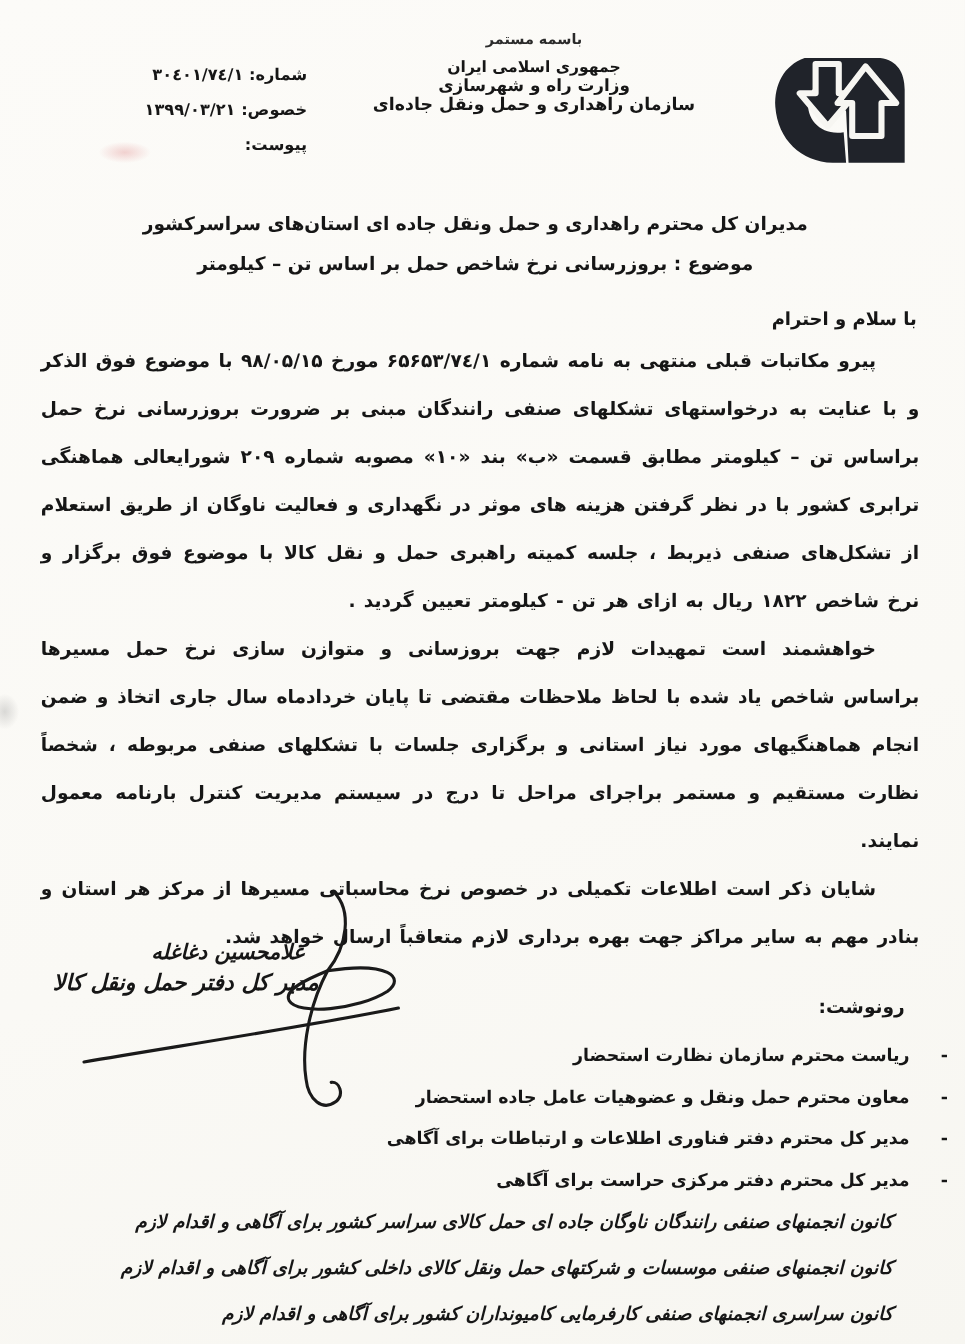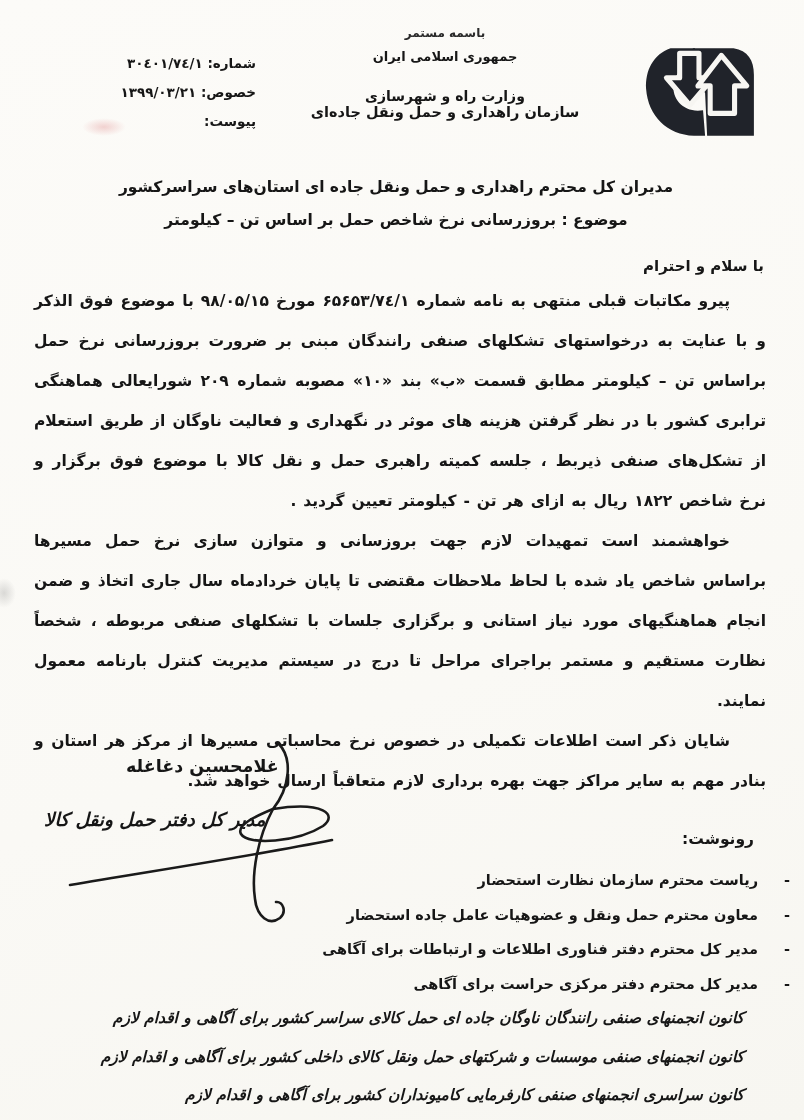--- a/index.html
+++ b/index.html
@@ -5,37 +5,37 @@
   html,body{margin:0;padding:0;}
   body{
     width:804px;height:1120px;position:relative;overflow:hidden;
     background:#f6f5f1;
     font-family:"DejaVu Sans", sans-serif;color:#161616;
   }
   .page{position:absolute;inset:0;background:linear-gradient(160deg,#fcfbf8 0%,#faf9f5 60%,#f7f6f1 100%);}
   
   .letterhead{position:absolute;top:26px;left:290px;width:310px;text-align:center;direction:rtl;}
   .lh-bismillah{font-size:12px;font-weight:600;margin-bottom:9px;color:#2a2a2a;}
-  .lh-country{font-size:13px;font-weight:600;margin-bottom:24px;text-align:center;}
+  .lh-country{font-size:13px;font-weight:600;margin-bottom:0;text-align:center;}
   .lh-ministry{font-size:14px;font-weight:700;margin-bottom:0;}
   .lh-org{font-size:14.5px;font-weight:700;}
   .meta{position:absolute;top:49px;left:26px;width:230px;direction:rtl;text-align:right;
         font-size:13.5px;font-weight:700;line-height:29px;white-space:nowrap;}
   .meta .val{letter-spacing:1px;}
   .logo{position:absolute;top:42px;left:640px;width:120px;height:102px;}
   
   .recipient{position:absolute;top:171px;right:38px;width:740px;direction:rtl;text-align:center;
              font-size:15.5px;font-weight:700;line-height:33px;}
   .salutation{position:absolute;top:257px;right:40px;direction:rtl;font-size:15px;font-weight:700;}
   
   .body-text{position:absolute;top:281px;right:38px;left:34px;direction:rtl;
              text-align:justify;font-size:15.5px;font-weight:700;line-height:40px;}
   .body-text p{margin:0;text-indent:36px;word-spacing:1.5px;}
   
-  .sig-name{position:absolute;top:756px;left:126px;direction:rtl;font-size:17.5px;font-weight:700;}
+  .sig-name{position:absolute;top:784px;left:126px;direction:rtl;font-size:17.5px;font-weight:700;font-style:italic;}
   .sig-title{position:absolute;top:809px;left:44px;direction:rtl;font-size:18.5px;font-weight:700;font-style:italic;letter-spacing:.5px;}
   .sig-svg{position:absolute;top:733px;left:26px;pointer-events:none;}
   
   .cc-label{position:absolute;top:830px;right:50px;direction:rtl;font-size:15.5px;font-weight:700;}
   .cc-list{position:absolute;top:863px;right:14px;direction:rtl;font-size:14.5px;font-weight:600;}
   .cc-item{display:flex;gap:20px;line-height:34.5px;align-items:flex-start;}
   .cc-item .dash{width:12px;font-weight:700;}
   .cc-orgs{position:absolute;top:999px;right:60px;direction:rtl;text-align:right;
            font-size:15.5px;font-weight:700;font-style:italic;line-height:38.5px;letter-spacing:.3px;}
   

